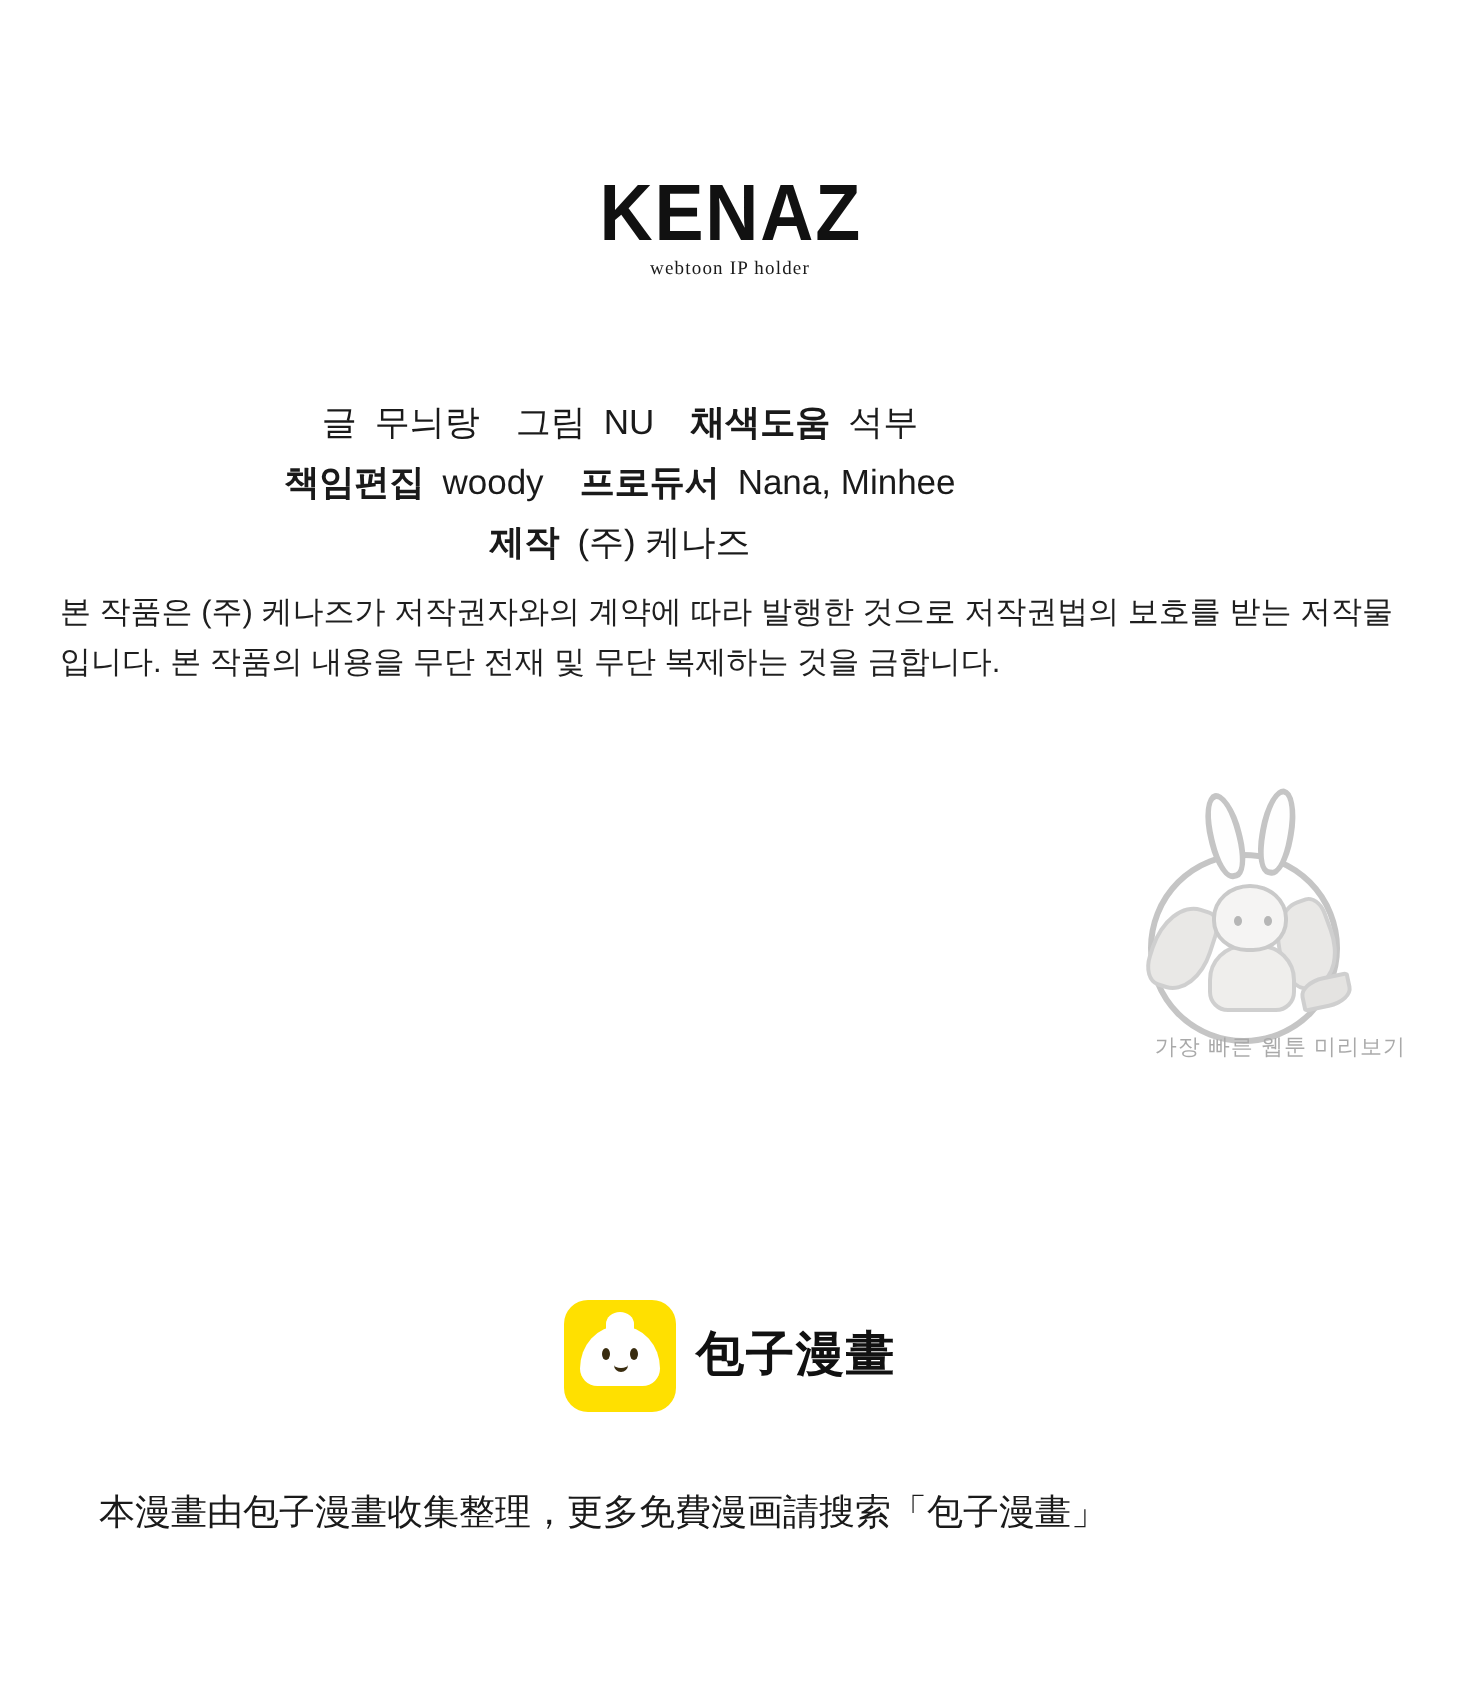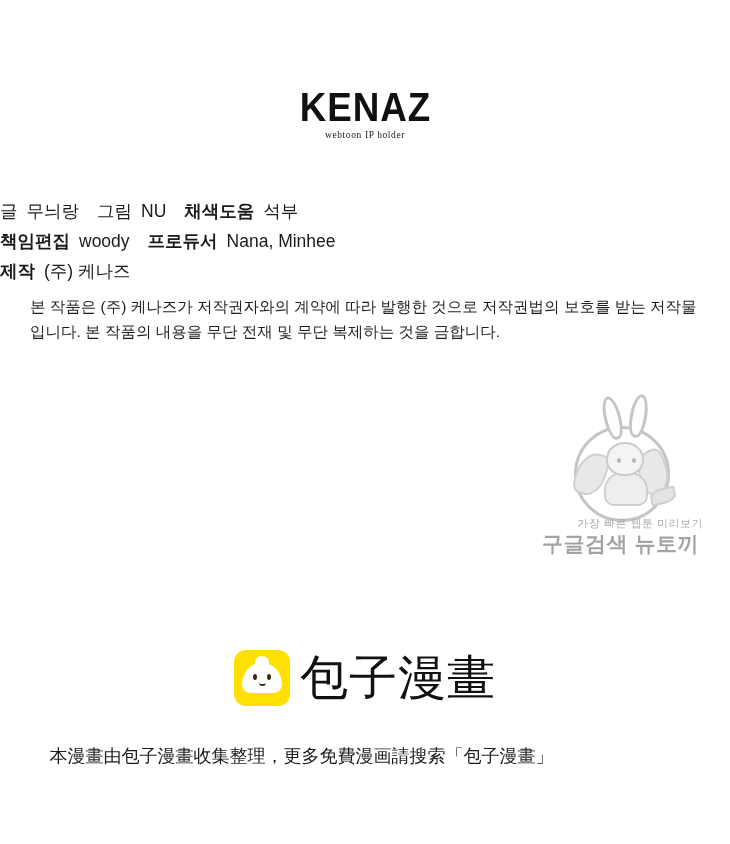--- a/index.html
+++ b/index.html
@@ -49,21 +49,21 @@
     letter-spacing: 0.6px;
     color: #1a1a1a;
   }
 
   
   .credits {
     position: absolute;
     top: 196px;
     left: 0;
     width: 620px;
-    text-align: left;
+    text-align: center;
   }
   .credit-line {
     font-size: 17.5px;
     line-height: 30px;
     color: #1a1a1a;
     white-space: nowrap;
   }
   .credit-line .bold { font-weight: bold; }
   .credit-line .sp { display: inline-block; width: 9px; }
 
@@ -241,22 +241,22 @@
     position: absolute;
     left: 17px;
     top: 19px;
     width: 7px;
     height: 4px;
     border-bottom: 2px solid #3a2d10;
     border-radius: 0 0 6px 6px;
   }
   .baozi-word {
     font-family: "Liberation Sans", sans-serif;
-    font-size: 48px;
-    font-weight: normal;
+    font-size: 24px;
+    font-weight: bold;
     letter-spacing: 1px;
     color: #111111;
     line-height: 40px;
   }
 
   .footer-note {
     position: absolute;
     top: 744px;
     left: 0;
     width: 603px;
@@ -298,21 +298,20 @@
       <div class="wm-ear left"></div>
       <div class="wm-ear right"></div>
       <div class="wm-body"></div>
       <div class="wm-head">
         <div class="wm-eye l"></div>
         <div class="wm-eye r"></div>
       </div>
       <div class="wm-leaf"></div>
     </div>
     <div class="wm-text-small">가장 빠른 웹툰 미리보기</div>
-    <div class="wm-text-big">구글검색 뉴토끼</div>
   </div>
 
   <div class="baozi">
     <div class="baozi-icon">
       <div class="bun">
         <div class="bun-eye l"></div>
         <div class="bun-eye r"></div>
         <div class="bun-mouth"></div>
       </div>
     </div>

